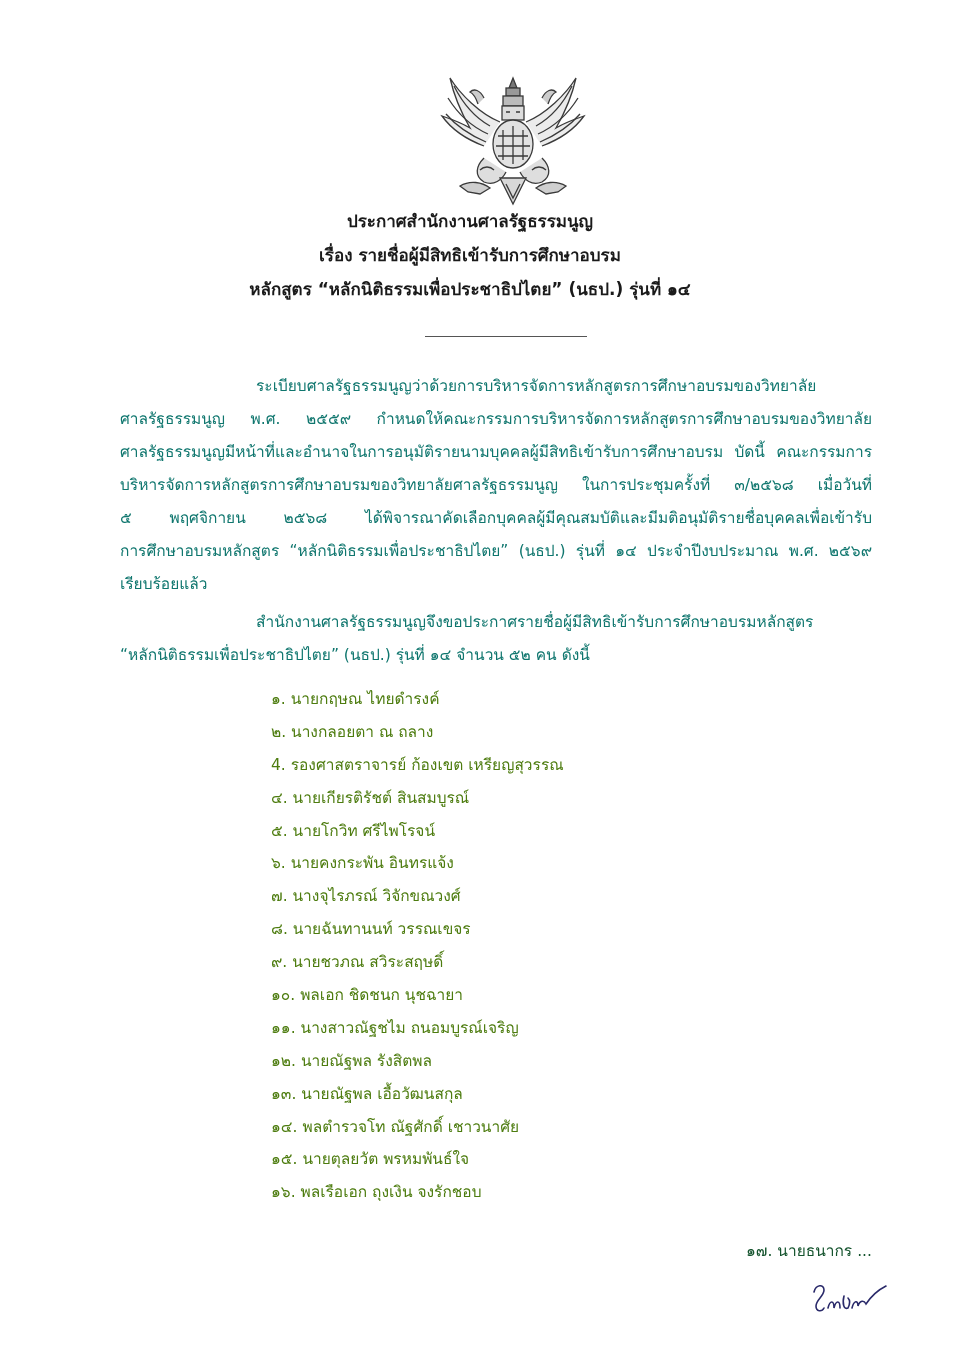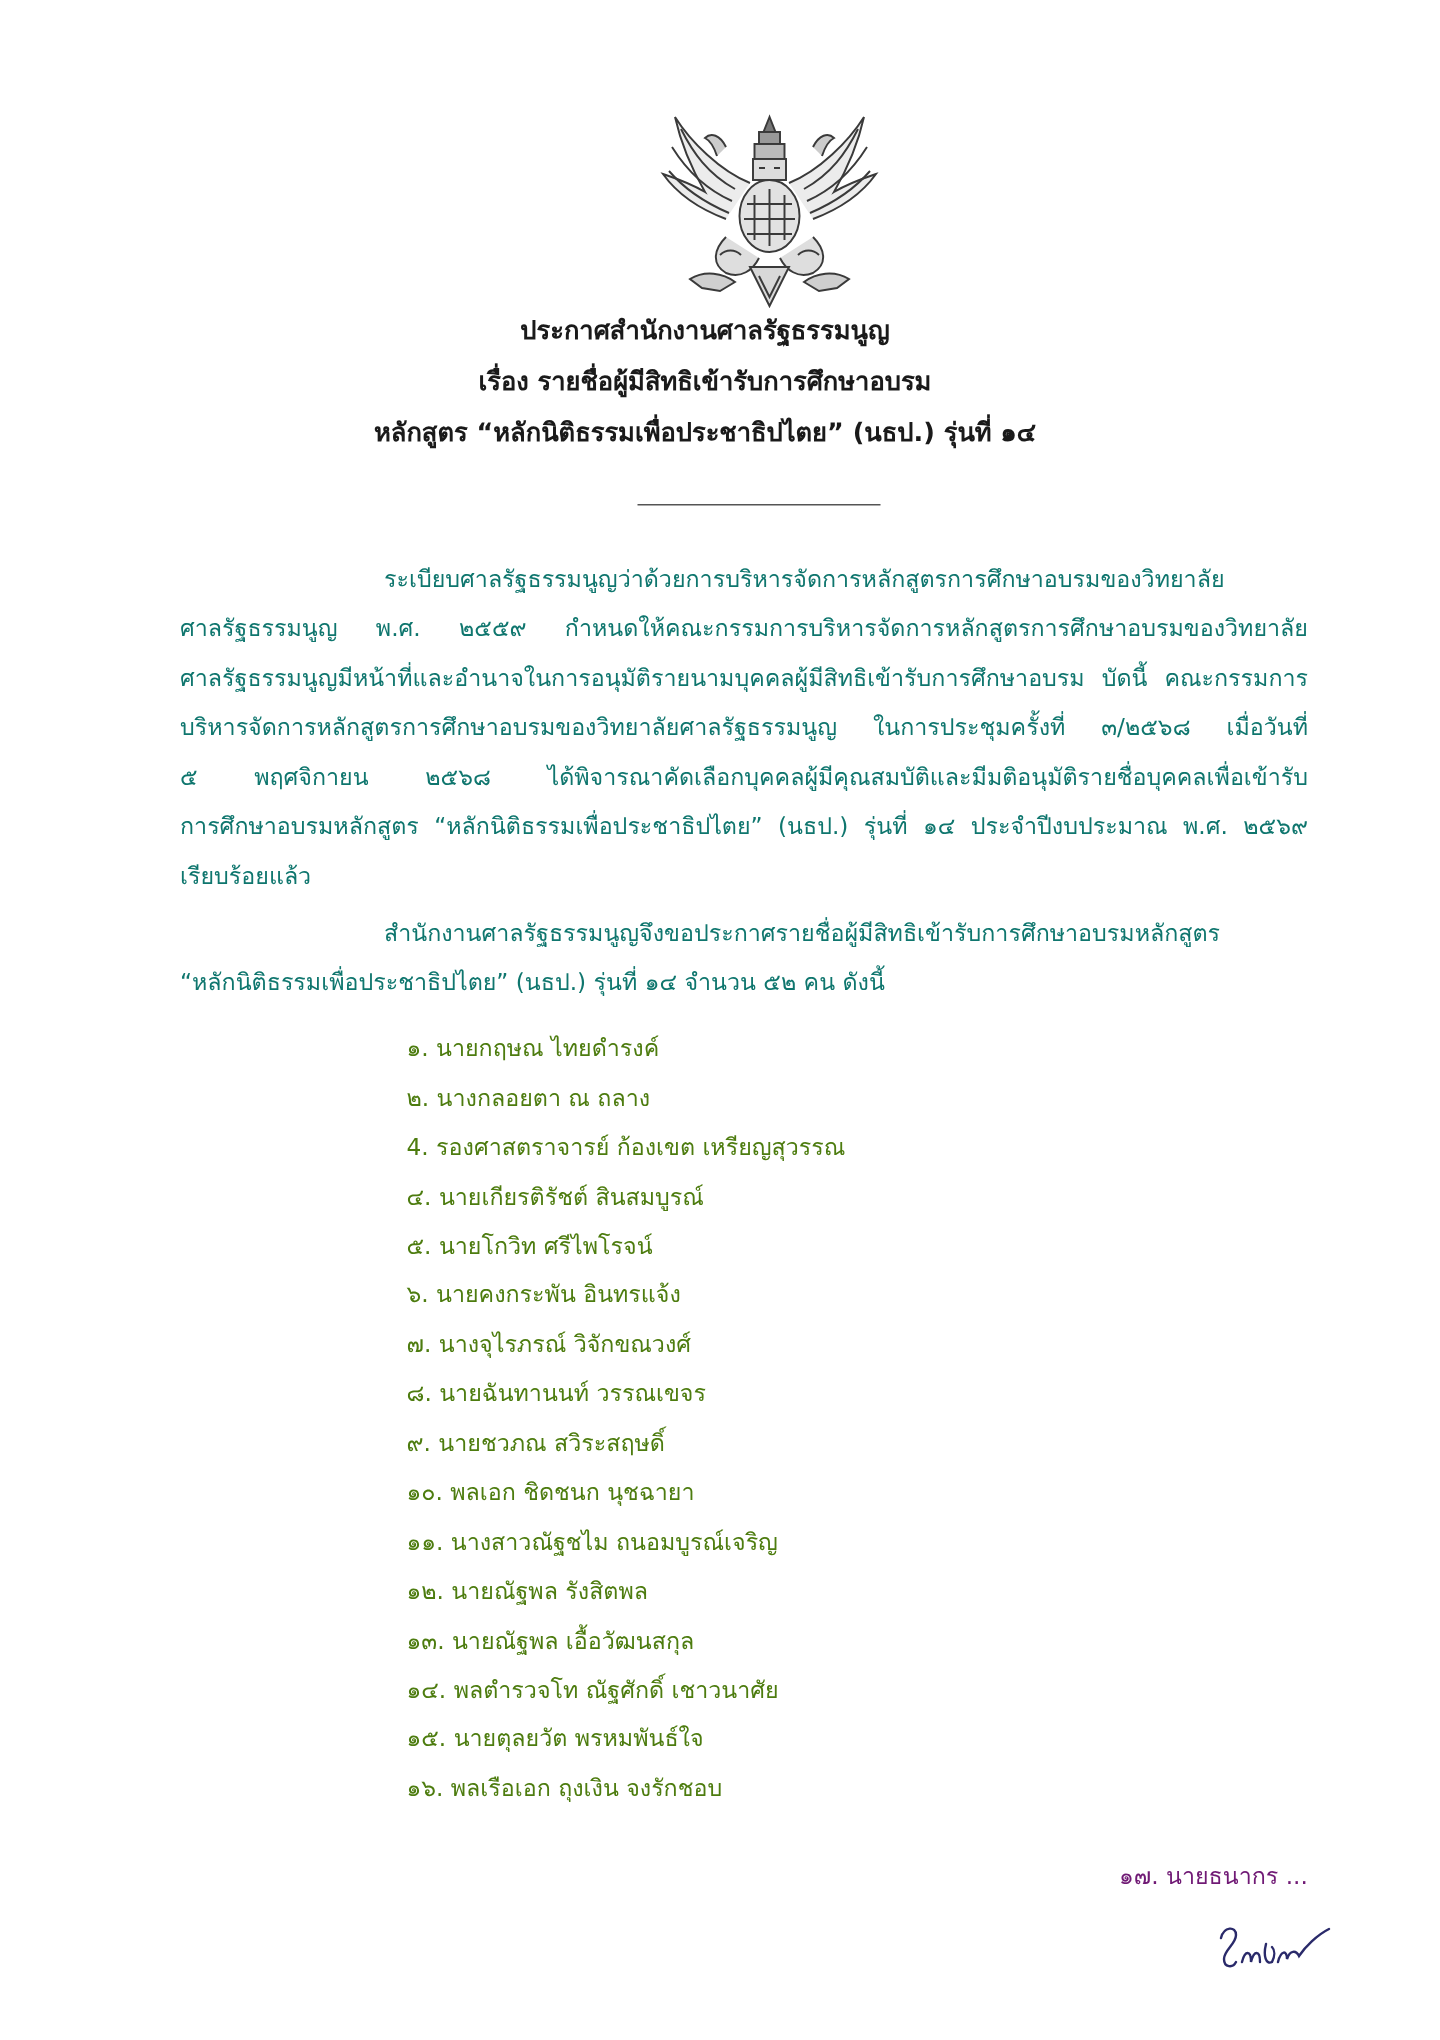--- a/index.html
+++ b/index.html
@@ -13,21 +13,21 @@
   .title-line { font-size: 17px; font-weight: bold; line-height: 34px; color: #1a1a1a; white-space: nowrap; }
   .title-rule { position: absolute; left: 425px; top: 336px; width: 162px; height: 1px; background: #555; }
   .para { position: absolute; left: 120px; width: 752px; font-size: 15.5px; line-height: 33px; color: #0f766e; }
   .para .line { display: block; white-space: nowrap; text-align: justify; text-align-last: justify; }
   .para .line.last { text-align-last: left; }
   .para .line.indent { padding-left: 136px; }
   .p1 { top: 370px; }
   .p2 { top: 606px; }
   .list { position: absolute; left: 255px; top: 683px; font-size: 15.5px; color: #4d7c0f; margin-left: 16px; }
   .list-item { height: 32.9px; line-height: 32.9px; white-space: nowrap; }
-  .continued { position: absolute; left: 746px; top: 1238px; font-size: 15.5px; color: #701a75; white-space: nowrap; }
+  .continued { position: absolute; left: 746px; top: 1238px; font-size: 15.5px; color: #14532d; white-space: nowrap; }
   .signature { position: absolute; left: 808px; top: 1278px; width: 80px; height: 40px; }
 </style>
 </head>
 <body>
 
 <div>
 
   <svg class="emblem" viewBox="0 0 146 134">
     <g fill="none" stroke="#3a3a3a" stroke-width="1.3">
 

